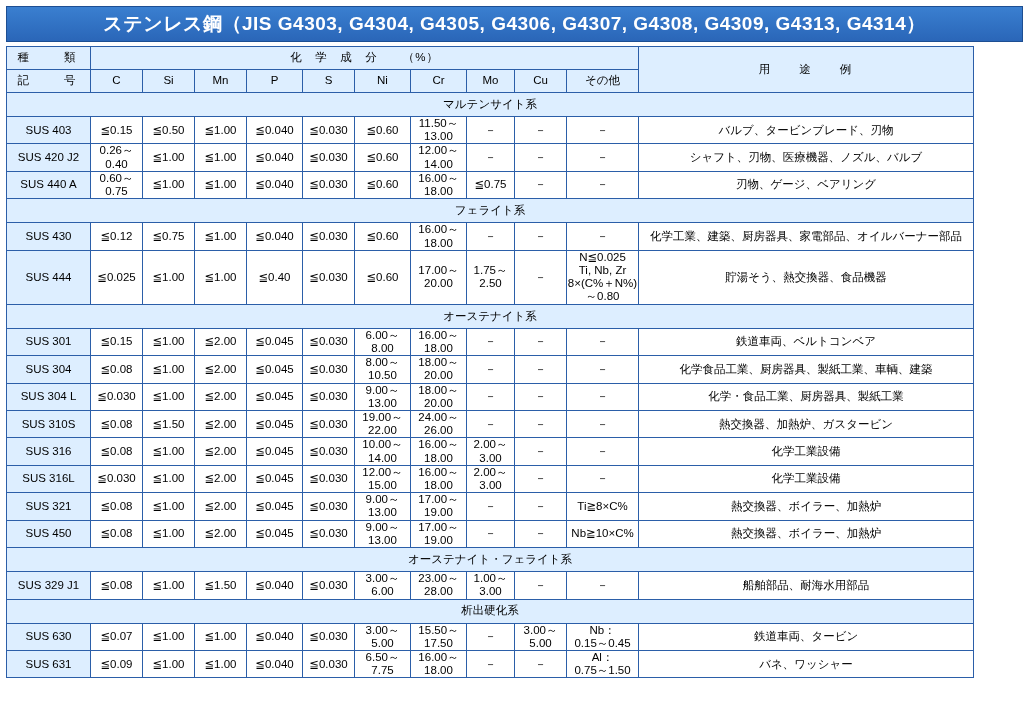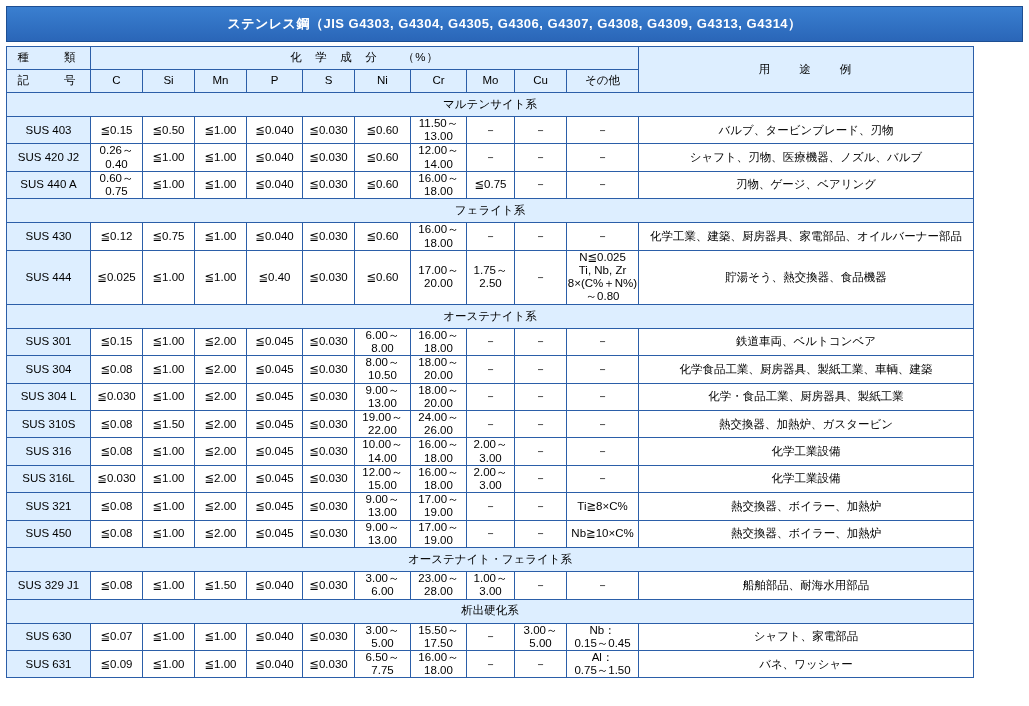--- a/index.html
+++ b/index.html
@@ -25,21 +25,21 @@
     height: 34px;
     background: #2f6fc0;
     background: linear-gradient(to bottom, #3a7fd0 0%, #2a66b8 100%);
     border: 1px solid #1d4e92;
     display: flex;
     align-items: center;
     justify-content: center;
   }
   .title-bar .title-text {
     color: #ffffff;
-    font-size: 13px;
+    font-size: 19px;
     font-weight: bold;
     letter-spacing: 0.5px;
     white-space: nowrap;
   }
   table.steel {
     border-collapse: collapse;
     width: 835px;
     margin: 0 6px;
     table-layout: fixed;
   }
@@ -380,21 +380,21 @@
           <td class="num">≦0.07</td>
           <td class="num">≦1.00</td>
           <td class="num">≦1.00</td>
           <td class="num">≦0.040</td>
           <td class="num">≦0.030</td>
           <td class="rng">3.00～<br>5.00</td>
           <td class="rng">15.50～<br>17.50</td>
           <td class="dash">－</td>
           <td class="rng">3.00～<br>5.00</td>
           <td class="small2">Nb：<br>0.15～0.45</td>
-          <td class="use-cell">シャフト、家電部品</td>
+          <td class="use-cell">鉄道車両、タービン</td>
         </tr>
         <tr class="data-row">
           <td class="code-cell">SUS 631</td>
           <td class="num">≦0.09</td>
           <td class="num">≦1.00</td>
           <td class="num">≦1.00</td>
           <td class="num">≦0.040</td>
           <td class="num">≦0.030</td>
           <td class="rng">6.50～<br>7.75</td>
           <td class="rng">16.00～<br>18.00</td>

